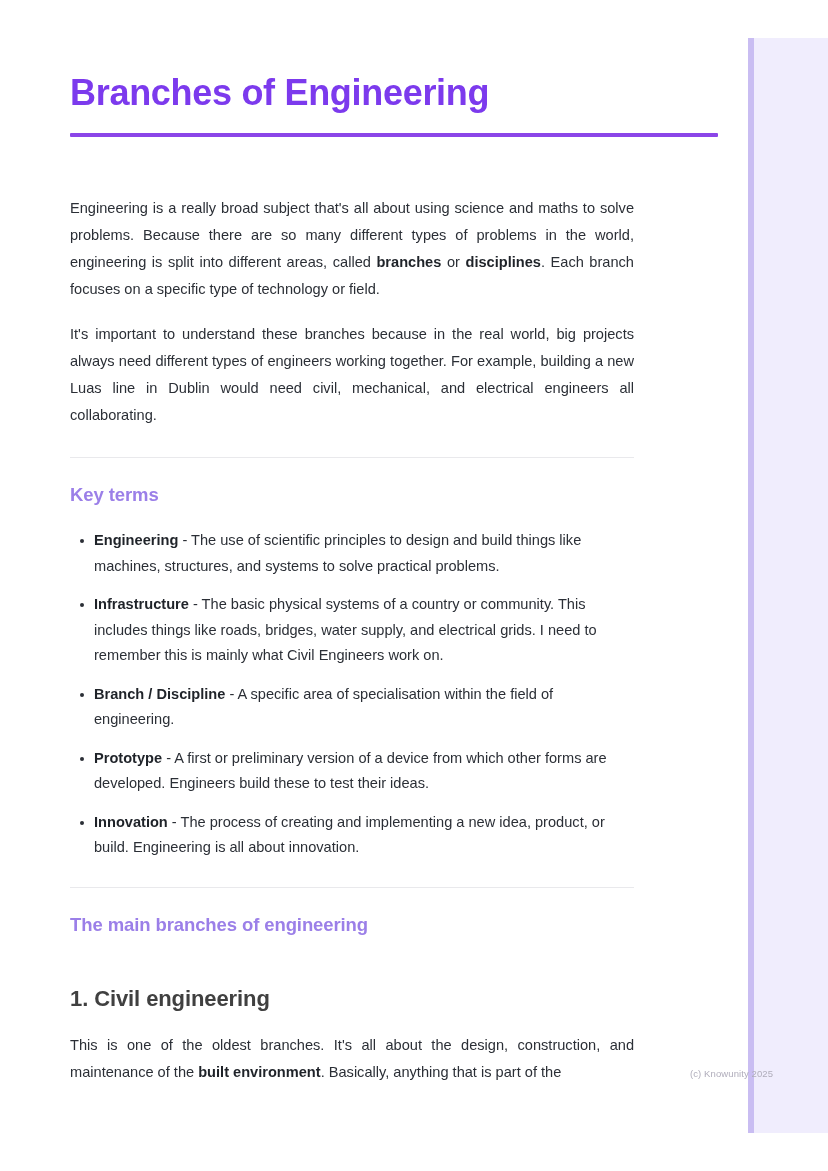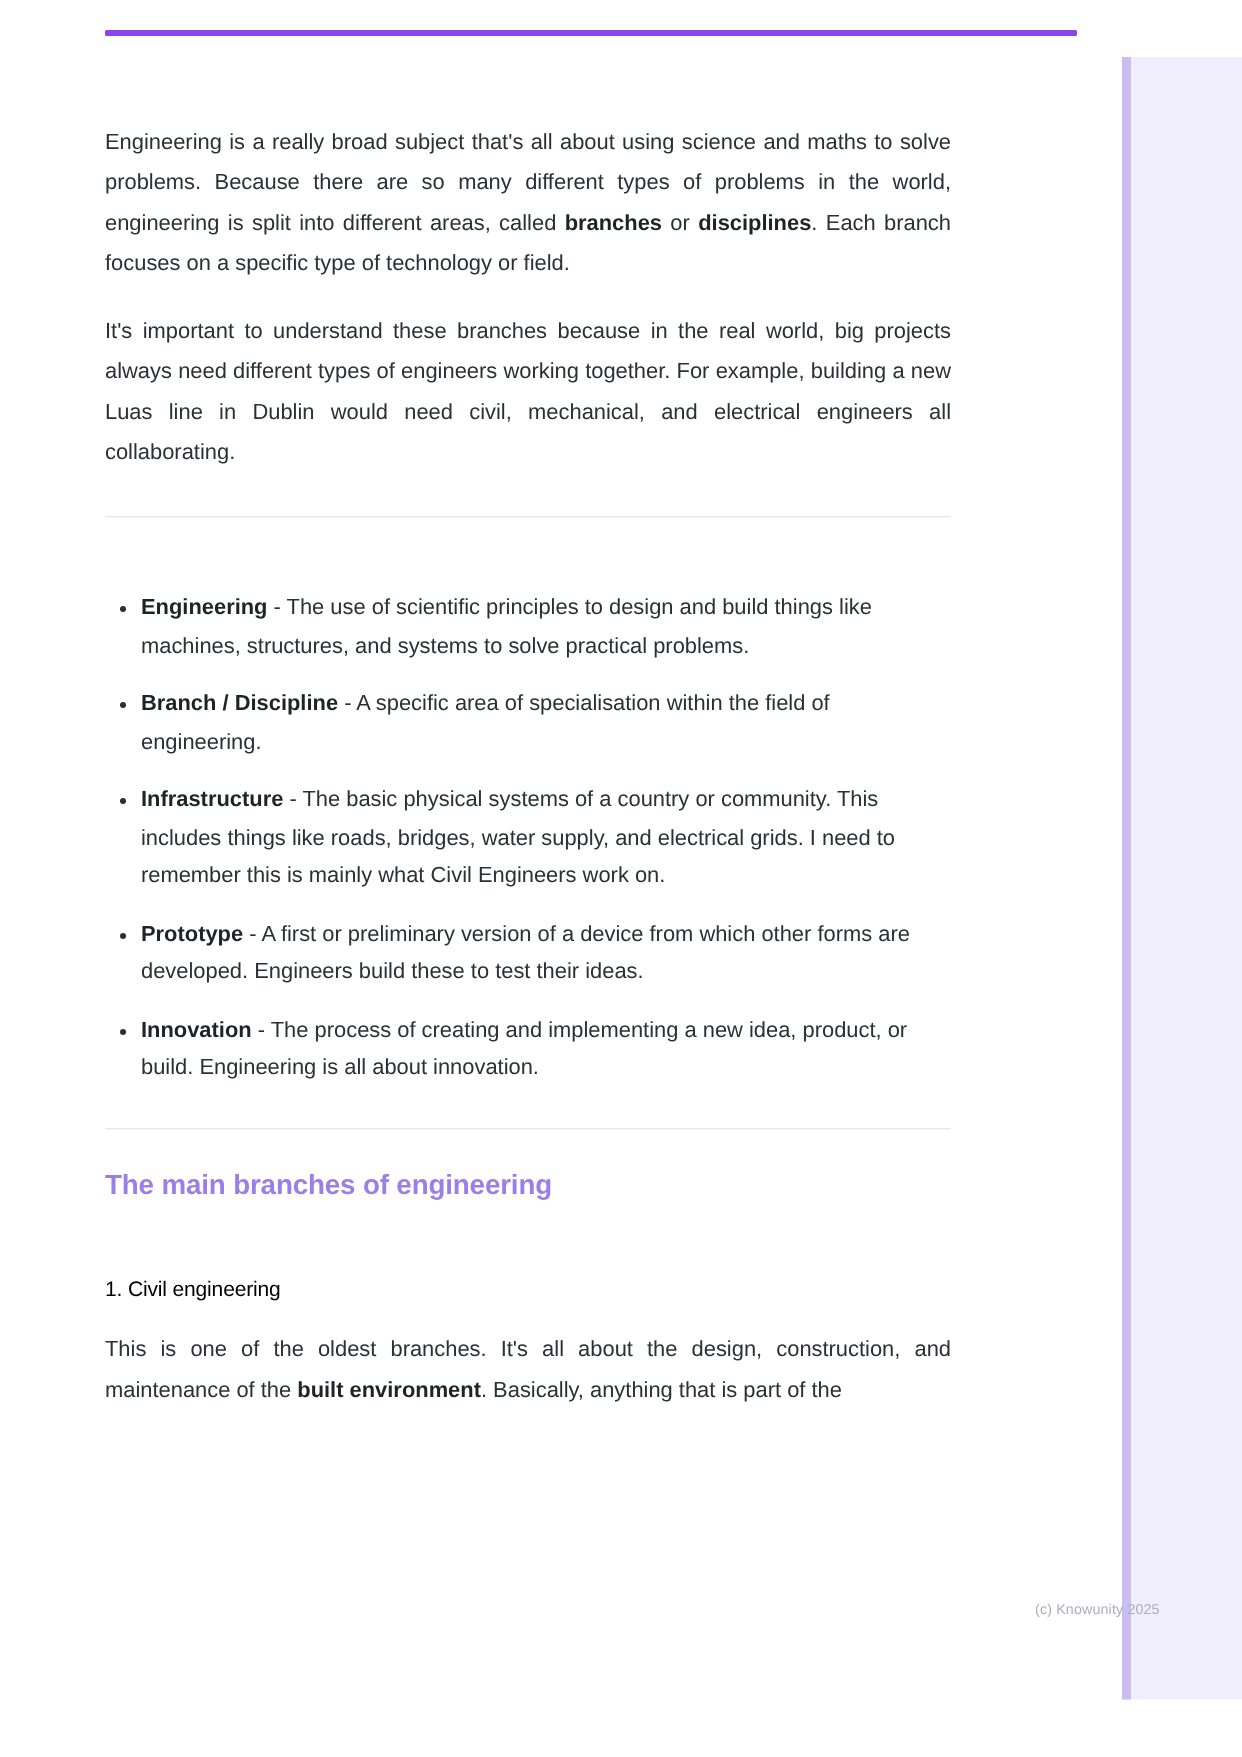--- a/index.html
+++ b/index.html
@@ -73,23 +73,23 @@
 
   
   .h2 {
     font-size: 18.5px;
     font-weight: bold;
     color: #9B7FE8;
     margin: 0;
     letter-spacing: -0.1px;
   }
   .h3 {
-    font-size: 14px;
-    font-weight: normal;
-    color: #000000;
+    font-size: 22px;
+    font-weight: bold;
+    color: #404040;
     margin: 0;
     letter-spacing: -0.1px;
   }
 
   
   p.body {
     font-size: 14.6px;
     line-height: 27px;
     color: #2b2f36;
     margin: 0;
@@ -145,44 +145,46 @@
 </style>
 </head>
 <body>
 
 <div id="side-panel"></div>
 <div id="side-panel-stripe"></div>
 <div id="watermark">(c) Knowunity 2025</div>
 
 <div id="doc">
 
+  <h1 id="page-title">Branches of Engineering</h1>
   <div id="title-rule"></div>
 
   <div class="sp-34"></div>
 
 
   <div class="sp-24"></div>
 
   <p class="body"><span>Engineering is a really broad subject that's all about using science and maths to solve problems. Because there are so many different types of problems in the world, engineering is split into different areas, called </span><b>branches</b><span> or </span><b>disciplines</b><span>. Each branch focuses on a specific type of technology or field.</span></p>
 
   <div class="sp-18"></div>
 
   <p class="body">It's important to understand these branches because in the real world, big projects always need different types of engineers working together. For example, building a new Luas line in Dublin would need civil, mechanical, and electrical engineers all collaborating.</p>
 
   <div class="sp-28"></div>
   <div class="divider"></div>
   <div class="sp-26"></div>
 
+  <h2 class="h2">Key terms</h2>
 
   <div class="sp-22"></div>
 
   <ul class="terms">
     <li><b>Engineering</b><span> - </span><span>The use of scientific principles to design and build things like machines, structures, and systems to solve practical problems.</span></li>
+    <li><b>Infrastructure</b><span> - </span><span>The basic physical systems of a country or community. This includes things like roads, bridges, water supply, and electrical grids. I need to remember this is mainly what Civil Engineers work on.</span></li>
     <li><b>Branch / Discipline</b><span> - </span><span>A specific area of specialisation within the field of engineering.</span></li>
-    <li><b>Infrastructure</b><span> - </span><span>The basic physical systems of a country or community. This includes things like roads, bridges, water supply, and electrical grids. I need to remember this is mainly what Civil Engineers work on.</span></li>
     <li><b>Prototype</b><span> - </span><span>A first or preliminary version of a device from which other forms are developed. Engineers build these to test their ideas.</span></li>
     <li><b>Innovation</b><span> - </span><span>The process of creating and implementing a new idea, product, or build. Engineering is all about innovation.</span></li>
   </ul>
 
   <div class="sp-26"></div>
   <div class="divider"></div>
   <div class="sp-26"></div>
 
   <h2 class="h2">The main branches of engineering</h2>
 

